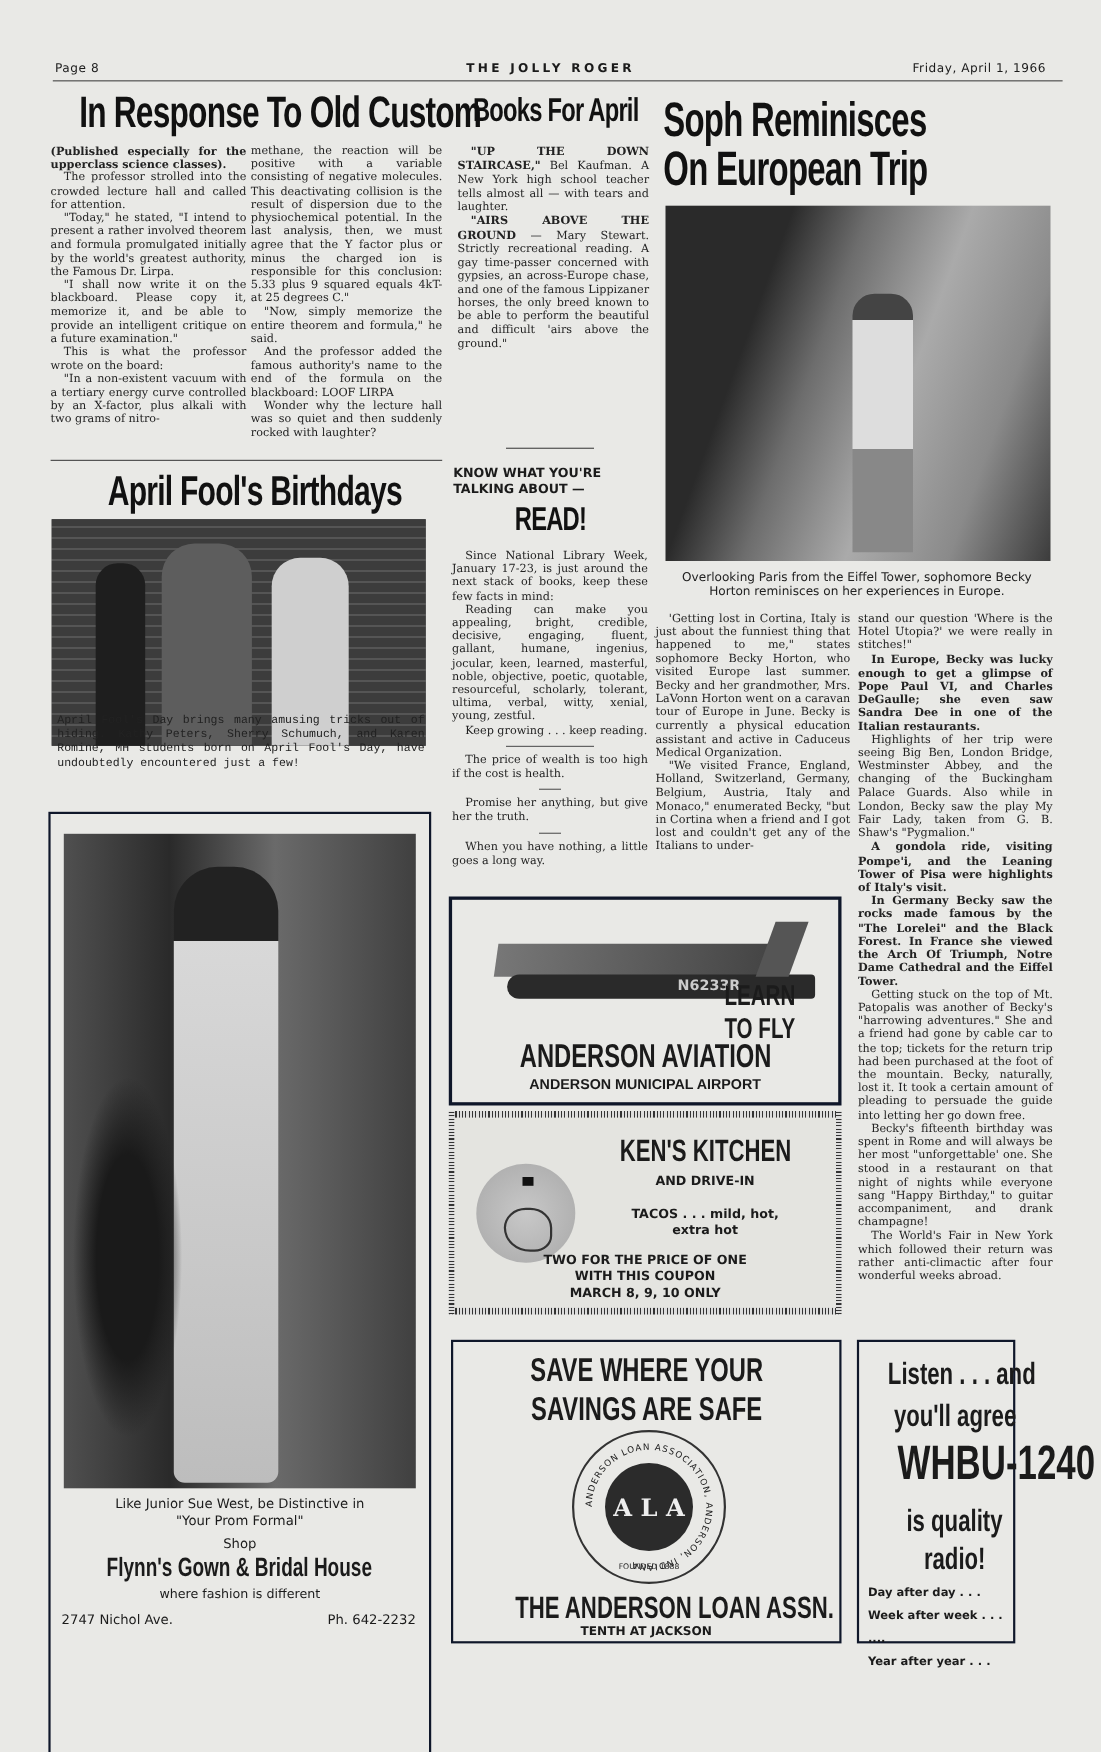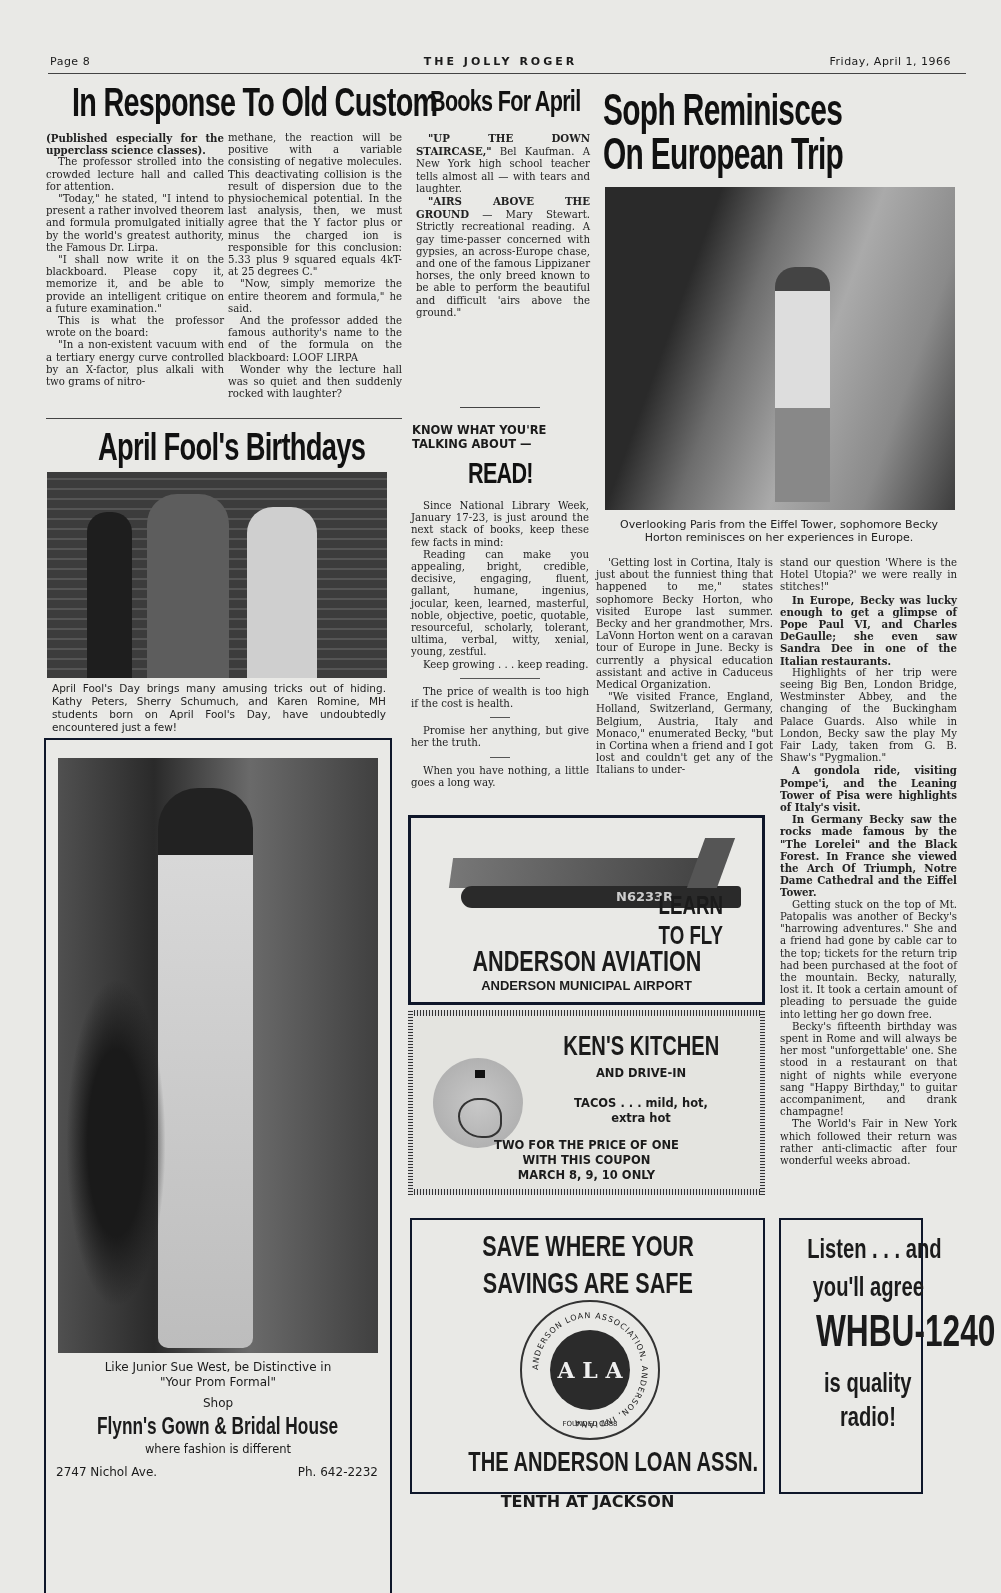--- a/index.html
+++ b/index.html
@@ -48,21 +48,21 @@
   <p>Wonder why the lecture hall was so quiet and then suddenly rocked with laughter?</p>
 </div>
 <div class="rule" style="left:46px;width:356px;top:418px;"></div>
 
 <div class="abs head" style="left:98px;top:428px;font-size:38px;transform:scaleX(0.72);">April Fool's Birthdays</div>
 <div class="photo" style="left:47px;top:472px;width:340px;height:206px;background:repeating-linear-gradient(0deg,#3c3c3c 0 8px,#555 8px 10px),#444;">
   <div class="abs" style="left:40px;top:40px;width:45px;height:166px;background:#1e1e1e;border-radius:20px 20px 0 0;"></div>
   <div class="abs" style="left:100px;top:22px;width:82px;height:184px;background:#5d5d5d;border-radius:30px 30px 0 0;"></div>
   <div class="abs" style="left:200px;top:35px;width:70px;height:171px;background:#cfcfcf;border-radius:26px 26px 0 0;"></div>
 </div>
-<div class="abs cap" style="left:52px;top:682px;width:334px;text-align:justify;">April Fool's Day brings many amusing tricks out of hiding. Kathy Peters, Sherry Schumuch, and Karen Romine, MH students born on April Fool's Day, have undoubtedly encountered just a few!</div>
+<div class="abs cap" style="left:52px;top:649px;width:334px;text-align:justify;font-family:Liberation Mono, monospace;">April Fool's Day brings many amusing tricks out of hiding. Kathy Peters, Sherry Schumuch, and Karen Romine, MH students born on April Fool's Day, have undoubtedly encountered just a few!</div>
 
 <div class="box" style="left:44px;top:738px;width:348px;height:869px;">
   <div class="photo" style="left:12px;top:18px;width:320px;height:595px;background:linear-gradient(90deg,#505050,#2a2a2a 30%,#6a6a6a 60%,#404040);">
     <div class="abs" style="left:100px;top:30px;width:95px;height:560px;background:linear-gradient(180deg,#222 0 12%,#d8d8d8 12%,#bdbdbd 100%);border-radius:40px 40px 10px 10px;"></div>
     <div class="abs" style="left:8px;top:220px;width:100px;height:330px;background:radial-gradient(ellipse at center,#1a1a1a 0 40%,transparent 70%);"></div>
   </div>
   <div class="abs sans center" style="left:0;width:344px;top:620px;font-size:12px;line-height:15px;">
     <div>Like Junior Sue West, be Distinctive in</div>
     <div>"Your Prom Formal"</div>
   </div>
@@ -172,28 +172,33 @@
         </defs>
       <text font-family="DejaVu Sans, sans-serif" font-size="8" fill="#222" letter-spacing="1"><textPath href="#ring" startOffset="0">ANDERSON LOAN ASSOCIATION, ANDERSON, INDIANA</textPath></text>
       <circle cx="68" cy="68" r="40" fill="#2b2b2b"></circle>
       <text x="68" y="76" text-anchor="middle" font-family="DejaVu Serif, serif" font-size="22" font-weight="bold" fill="#eee">A L A</text>
       <text x="68" y="124" text-anchor="middle" font-family="DejaVu Sans, sans-serif" font-size="7" fill="#222">FOUNDED 1888</text>
     </svg>
   </div>
   <div class="abs center" style="left:0;width:351px;top:226px;">
     <span class="cond" style="font-size:28px;">THE ANDERSON LOAN ASSN.</span>
   </div>
-  <div class="abs sans b center" style="left:0;width:351px;top:272px;font-size:16px;">TENTH AT JACKSON</div>
+  <div class="abs sans b center" style="left:0;width:351px;top:256px;font-size:11px;">TENTH AT JACKSON</div>
 </div>
 
 <div class="box" style="left:779px;top:1218px;width:144px;height:276px;">
   <div class="abs center" style="left:0;width:174px;top:12px;line-height:34px;">
     <div><span class="cond" style="font-size:28px;">Listen . . . and</span></div>
     <div><span class="cond" style="font-size:28px;">you'll agree</span></div>
   </div>
   <div class="abs center" style="left:0;width:174px;top:86px;">
     <span class="cond" style="font-size:44px;">WHBU-1240</span>
   </div>
   <div class="abs center" style="left:0;width:174px;top:148px;line-height:30px;">
     <div><span class="cond" style="font-size:28px;">is quality</span></div>
     <div><span class="cond" style="font-size:28px;">radio!</span></div>
   </div>
+  <div class="abs sans b" style="left:8px;top:218px;font-size:10.5px;line-height:21px;">
+    <div>Day after day . . .</div>
+    <div>Week after week . . . ....</div>
+    <div>Year after year . . .</div>
+  </div>
 </div>
 
 </body></html>

